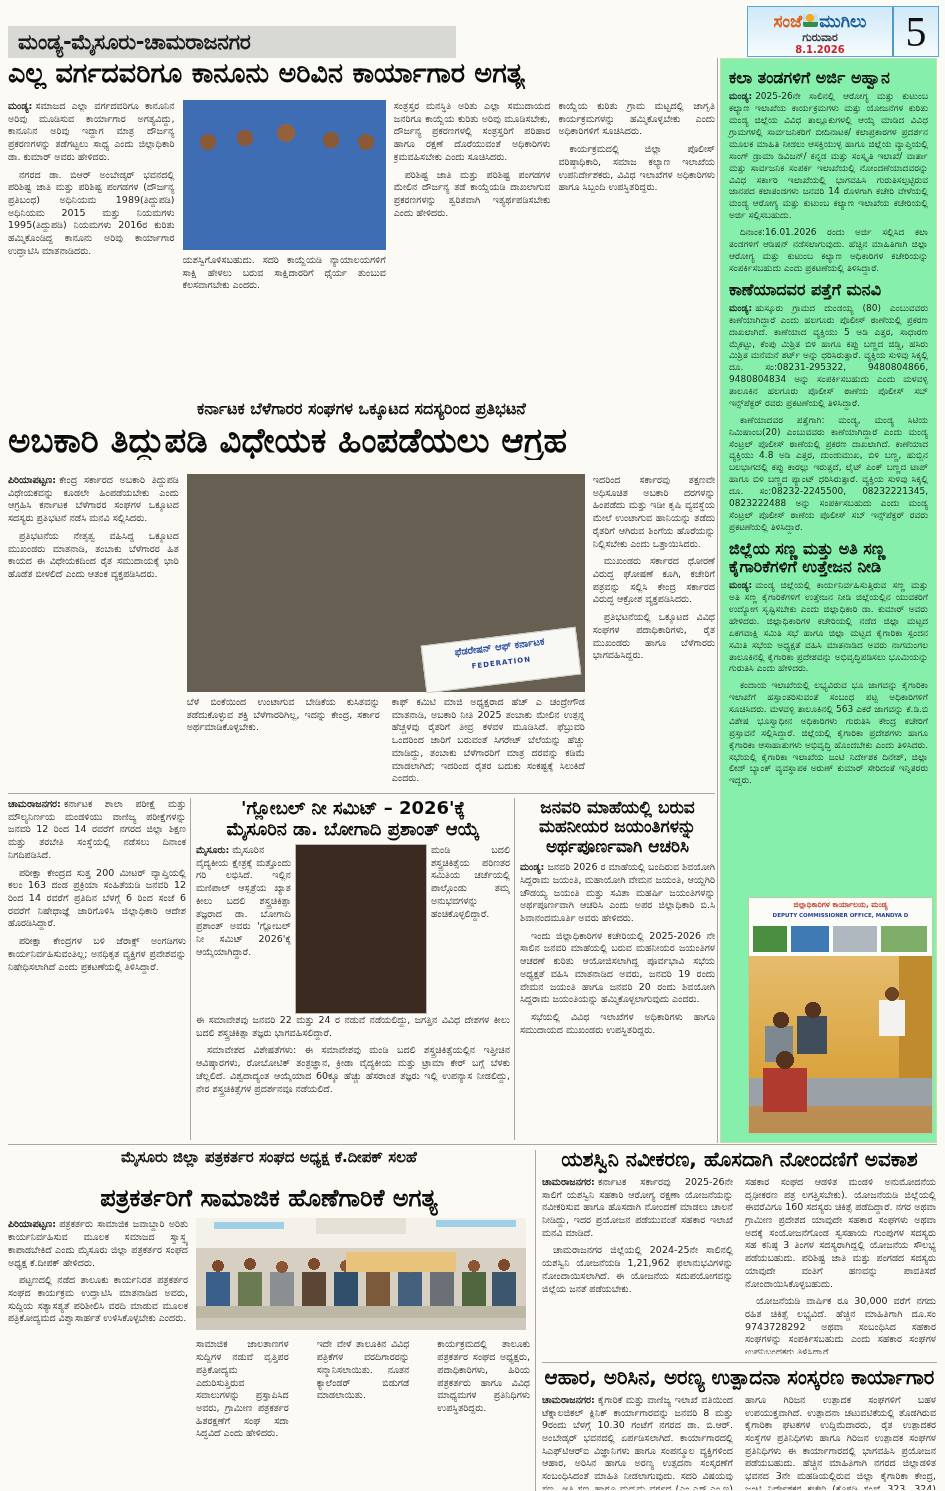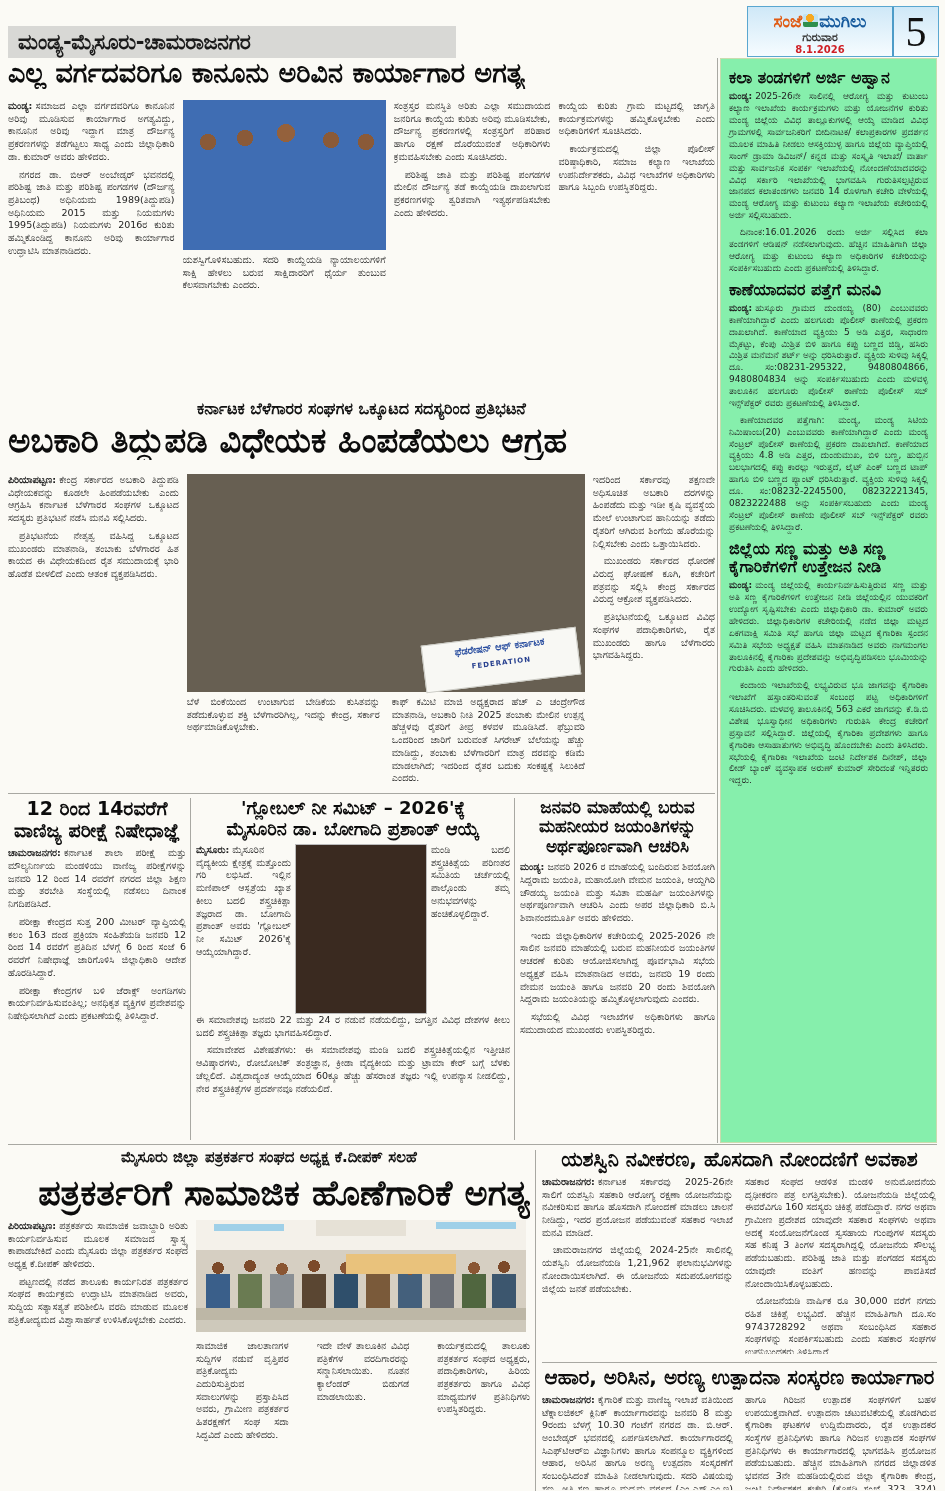--- a/index.html
+++ b/index.html
@@ -45,21 +45,21 @@
   .a5 .hl{font-size:17px;margin-bottom:5px;}
   
   .panel{position:absolute;left:720px;top:58px;width:217px;height:1085px;background:#86efac;
          border:1px solid #c9dcae;box-sizing:border-box;}
   .panel .briefs{height:830px;overflow:hidden;padding:4px 8px 0;}
   .panel h3{font-size:16px;font-weight:bold;margin:6px 0 4px;line-height:1.15;color:#0c0c0c;}
   .panel .bp{font-size:9px;line-height:1.32;}
   
   .a6{position:absolute;left:8px;top:1148px;width:522px;height:343px;overflow:hidden;}
   .a6 .kick{font-size:15px;}
-  .a6 .hl{font-size:35px;text-align:right;margin:8px 0 6px;}
+  .a6 .hl{font-size:24px;text-align:center;margin:19px 0 6px;}
   .a6row{display:flex;gap:8px;}
   .a6cols{display:flex;gap:28px;margin-left:188px;margin-top:6px;width:334px;}
   .a6cols .colbox{width:104px;height:132px;}
   .a7{position:absolute;left:542px;top:1148px;width:395px;height:212px;overflow:hidden;}
   .a7 .hl,.a8 .hl{font-size:20px;text-align:center;margin-bottom:5px;}
   .twocol{display:flex;gap:12px;}
   .twocol .colbox{width:191px;}
   .a8{position:absolute;left:542px;top:1366px;width:395px;height:125px;overflow:hidden;}
   
   .ph{position:relative;background-repeat:no-repeat;flex:none;}
@@ -246,21 +246,20 @@
     <div class="colbox" style="width:123px;">
       <p class="bp">ಇದರಿಂದ ಸರ್ಕಾರವು ತಕ್ಷಣವೇ ಅಧಿಸೂಚಿತ ಅಬಕಾರಿ ದರಗಳನ್ನು ಹಿಂಪಡೆದು ಮತ್ತು ಇಡೀ ಕೃಷಿ ವ್ಯವಸ್ಥೆಯ ಮೇಲೆ ಉಂಟಾಗುವ ಹಾನಿಯನ್ನು ತಡೆದು ರೈತರಿಗೆ ಆಗಿರುವ ಶಿಂಗೆಯ ಹೊರೆಯನ್ನು ನಿಲ್ಲಿಸಬೇಕು ಎಂದು ಒತ್ತಾಯಿಸಿದರು.</p>
       <p class="bp">ಮುಖಂಡರು ಸರ್ಕಾರದ ಧೋರಣೆ ವಿರುದ್ಧ ಘೋಷಣೆ ಕೂಗಿ, ಕಚೇರಿಗೆ ಪತ್ರವನ್ನು ಸಲ್ಲಿಸಿ ಕೇಂದ್ರ ಸರ್ಕಾರದ ವಿರುದ್ಧ ಆಕ್ರೋಶ ವ್ಯಕ್ತಪಡಿಸಿದರು.</p>
       <p class="bp">ಪ್ರತಿಭಟನೆಯಲ್ಲಿ ಒಕ್ಕೂಟದ ವಿವಿಧ ಸಂಘಗಳ ಪದಾಧಿಕಾರಿಗಳು, ರೈತ ಮುಖಂಡರು ಹಾಗೂ ಬೆಳೆಗಾರರು ಭಾಗವಹಿಸಿದ್ದರು.</p>
     </div>
   </div>
 
   <div class="hrz" style="left:8px;top:793px;width:707px;"></div>
 
   <div class="a3 midband">
-    <div class="hl" style="text-align:center;">12 ರಿಂದ 14ರವರೆಗೆ ವಾಣಿಜ್ಯ ಪರೀಕ್ಷೆ ನಿಷೇಧಾಜ್ಞೆ</div>
     <p class="bp"><span class="dl">ಚಾಮರಾಜನಗರ:</span><span>ಕರ್ನಾಟಕ ಶಾಲಾ ಪರೀಕ್ಷೆ ಮತ್ತು ಮೌಲ್ಯನಿರ್ಣಯ ಮಂಡಳಿಯು ವಾಣಿಜ್ಯ ಪರೀಕ್ಷೆಗಳನ್ನು ಜನವರಿ 12 ರಿಂದ 14 ರವರೆಗೆ ನಗರದ ಜಿಲ್ಲಾ ಶಿಕ್ಷಣ ಮತ್ತು ತರಬೇತಿ ಸಂಸ್ಥೆಯಲ್ಲಿ ನಡೆಸಲು ದಿನಾಂಕ ನಿಗದಿಪಡಿಸಿದೆ.</span></p>
     <p class="bp">ಪರೀಕ್ಷಾ ಕೇಂದ್ರದ ಸುತ್ತ 200 ಮೀಟರ್ ವ್ಯಾಪ್ತಿಯಲ್ಲಿ ಕಲಂ 163 ದಂಡ ಪ್ರಕ್ರಿಯಾ ಸಂಹಿತೆಯಡಿ ಜನವರಿ 12 ರಿಂದ 14 ರವರೆಗೆ ಪ್ರತಿದಿನ ಬೆಳಗ್ಗೆ 6 ರಿಂದ ಸಂಜೆ 6 ರವರೆಗೆ ನಿಷೇಧಾಜ್ಞೆ ಜಾರಿಗೊಳಿಸಿ ಜಿಲ್ಲಾಧಿಕಾರಿ ಆದೇಶ ಹೊರಡಿಸಿದ್ದಾರೆ.</p>
     <p class="bp">ಪರೀಕ್ಷಾ ಕೇಂದ್ರಗಳ ಬಳಿ ಜೆರಾಕ್ಸ್ ಅಂಗಡಿಗಳು ಕಾರ್ಯನಿರ್ವಹಿಸುವಂತಿಲ್ಲ; ಅನಧಿಕೃತ ವ್ಯಕ್ತಿಗಳ ಪ್ರವೇಶವನ್ನು ನಿಷೇಧಿಸಲಾಗಿದೆ ಎಂದು ಪ್ರಕಟಣೆಯಲ್ಲಿ ತಿಳಿಸಿದ್ದಾರೆ.</p>
   </div>
 
   <div class="vr" style="left:190px;top:798px;height:342px;"></div>
 
   <div class="a4">
     <div class="hl" style="text-align:center;">
       <span style="display:block;">'ಗ್ಲೋಬಲ್ ನೀ ಸಮಿಟ್ – 2026'ಕ್ಕೆ</span>
@@ -297,20 +296,26 @@
       <p class="bp"><span class="dl">ಮಂಡ್ಯ:</span><span>2025-26ನೇ ಸಾಲಿನಲ್ಲಿ ಆರೋಗ್ಯ ಮತ್ತು ಕುಟುಂಬ ಕಲ್ಯಾಣ ಇಲಾಖೆಯ ಕಾರ್ಯಕ್ರಮಗಳು ಮತ್ತು ಯೋಜನೆಗಳ ಕುರಿತು ಮಂಡ್ಯ ಜಿಲ್ಲೆಯ ವಿವಿಧ ತಾಲ್ಲೂಕುಗಳಲ್ಲಿ ಆಯ್ಕೆ ಮಾಡಿದ ವಿವಿಧ ಗ್ರಾಮಗಳಲ್ಲಿ ಸಾರ್ವಜನಿಕರಿಗೆ ಬೀದಿನಾಟಕ/ ಕಲಾಪ್ರಕಾರಗಳ ಪ್ರದರ್ಶನ ಮೂಲಕ ಮಾಹಿತಿ ನೀಡಲು ಆಸಕ್ತಿಯುಳ್ಳ ಹಾಗೂ ಜಿಲ್ಲೆಯ ವ್ಯಾಪ್ತಿಯಲ್ಲಿ ಸಾಂಗ್ ಡ್ರಾಮಾ ಡಿವಿಜನ್/ ಕನ್ನಡ ಮತ್ತು ಸಂಸ್ಕೃತಿ ಇಲಾಖೆ/ ವಾರ್ತಾ ಮತ್ತು ಸಾರ್ವಜನಿಕ ಸಂಪರ್ಕ ಇಲಾಖೆಯಲ್ಲಿ ನೋಂದಣೆಯಾದವರನ್ನು ವಿವಿಧ ಸರ್ಕಾರಿ ಇಲಾಖೆಯಲ್ಲಿ ಭಾಗವಹಿಸಿ ಗುರುತಿಸಲ್ಪಟ್ಟಿರುವ ಜಾನಪದ ಕಲಾತಂಡಗಳು ಜನವರಿ 14 ರೊಳಗಾಗಿ ಕಚೇರಿ ವೇಳೆಯಲ್ಲಿ ಮಂಡ್ಯ ಆರೋಗ್ಯ ಮತ್ತು ಕುಟುಂಬ ಕಲ್ಯಾಣ ಇಲಾಖೆಯ ಕಚೇರಿಯಲ್ಲಿ ಅರ್ಜಿ ಸಲ್ಲಿಸಬಹುದು.</span></p>
       <p class="bp">ದಿನಾಂಕ:16.01.2026 ರಂದು ಅರ್ಜಿ ಸಲ್ಲಿಸಿದ ಕಲಾ ತಂಡಗಳಿಗೆ ಆಡಿಷನ್ ನಡೆಸಲಾಗುವುದು. ಹೆಚ್ಚಿನ ಮಾಹಿತಿಗಾಗಿ ಜಿಲ್ಲಾ ಆರೋಗ್ಯ ಮತ್ತು ಕುಟುಂಬ ಕಲ್ಯಾಣ ಅಧಿಕಾರಿಗಳ ಕಚೇರಿಯನ್ನು ಸಂಪರ್ಕಿಸಬಹುದು ಎಂದು ಪ್ರಕಟಣೆಯಲ್ಲಿ ತಿಳಿಸಿದ್ದಾರೆ.</p>
 
       <h3>ಕಾಣೆಯಾದವರ ಪತ್ತೆಗೆ ಮನವಿ</h3>
       <p class="bp"><span class="dl">ಮಂಡ್ಯ:</span><span>ಹುಸ್ಕೂರು ಗ್ರಾಮದ ದುಂಡಯ್ಯ (80) ಎಂಬುವವರು ಕಾಣೆಯಾಗಿದ್ದಾರೆ ಎಂದು ಹಲಗೂರು ಪೊಲೀಸ್ ಠಾಣೆಯಲ್ಲಿ ಪ್ರಕರಣ ದಾಖಲಾಗಿದೆ. ಕಾಣೆಯಾದ ವ್ಯಕ್ತಿಯು 5 ಅಡಿ ಎತ್ತರ, ಸಾಧಾರಣ ಮೈಕಟ್ಟು, ಕೆಂಪು ಮಿಶ್ರಿತ ಬಿಳಿ ಹಾಗೂ ಕಪ್ಪು ಬಣ್ಣದ ಜಿಡ್ಡಿ, ಹಸಿರು ಮಿಶ್ರಿತ ಮನೆಮನೆ ಶರ್ಟ್ ಅನ್ನು ಧರಿಸಿರುತ್ತಾರೆ. ವ್ಯಕ್ತಿಯ ಸುಳಿವು ಸಿಕ್ಕಲ್ಲಿ ದೂ. ಸಂ:08231-295322, 9480804866, 9480804834 ಅನ್ನು ಸಂಪರ್ಕಿಸಬಹುದು ಎಂದು ಮಳವಳ್ಳಿ ತಾಲೂಕಿನ ಹಲಗೂರು ಪೊಲೀಸ್ ಠಾಣೆಯ ಪೊಲೀಸ್ ಸಬ್ ಇನ್ಸ್‌ಪೆಕ್ಟರ್ ರವರು ಪ್ರಕಟಣೆಯಲ್ಲಿ ತಿಳಿಸಿದ್ದಾರೆ.</span></p>
       <p class="bp">ಕಾಣೆಯಾದವರ ಪತ್ತೆಗಾಗಿ: ಮಂಡ್ಯ, ಮಂಡ್ಯ ಸಿಟಿಯ ನಿಮಿಷಾಂಬ(20) ಎಂಬುವವರು ಕಾಣೆಯಾಗಿದ್ದಾರೆ ಎಂದು ಮಂಡ್ಯ ಸೆಂಟ್ರಲ್ ಪೊಲೀಸ್ ಠಾಣೆಯಲ್ಲಿ ಪ್ರಕರಣ ದಾಖಲಾಗಿದೆ. ಕಾಣೆಯಾದ ವ್ಯಕ್ತಿಯು 4.8 ಅಡಿ ಎತ್ತರ, ದುಂಡುಮುಖ, ಬಿಳಿ ಬಣ್ಣ, ಹುಬ್ಬಿನ ಬಲಭಾಗದಲ್ಲಿ ಕಪ್ಪು ಕಾರಲ್ಲು ಇರುತ್ತದೆ, ಲೈಟ್ ಪಿಂಕ್ ಬಣ್ಣದ ಟಾಪ್ ಹಾಗೂ ಬಿಳಿ ಬಣ್ಣದ ಪ್ಯಾಂಟ್ ಧರಿಸಿರುತ್ತಾರೆ. ವ್ಯಕ್ತಿಯ ಸುಳಿವು ಸಿಕ್ಕಲ್ಲಿ ದೂ. ಸಂ:08232-2245500, 08232221345, 0823222488 ಅನ್ನು ಸಂಪರ್ಕಿಸಬಹುದು ಎಂದು ಮಂಡ್ಯ ಸೆಂಟ್ರಲ್ ಪೊಲೀಸ್ ಠಾಣೆಯ ಪೊಲೀಸ್ ಸಬ್ ಇನ್ಸ್‌ಪೆಕ್ಟರ್ ರವರು ಪ್ರಕಟಣೆಯಲ್ಲಿ ತಿಳಿಸಿದ್ದಾರೆ.</p>
 
       <h3>ಜಿಲ್ಲೆಯ ಸಣ್ಣ ಮತ್ತು ಅತಿ ಸಣ್ಣ ಕೈಗಾರಿಕೆಗಳಿಗೆ ಉತ್ತೇಜನ ನೀಡಿ</h3>
       <p class="bp"><span class="dl">ಮಂಡ್ಯ:</span><span>ಮಂಡ್ಯ ಜಿಲ್ಲೆಯಲ್ಲಿ ಕಾರ್ಯನಿರ್ವಹಿಸುತ್ತಿರುವ ಸಣ್ಣ ಮತ್ತು ಅತಿ ಸಣ್ಣ ಕೈಗಾರಿಕೆಗಳಿಗೆ ಉತ್ತೇಜನ ನೀಡಿ ಜಿಲ್ಲೆಯಲ್ಲಿನ ಯುವಕರಿಗೆ ಉದ್ಯೋಗ ಸೃಷ್ಟಿಸಬೇಕು ಎಂದು ಜಿಲ್ಲಾಧಿಕಾರಿ ಡಾ. ಕುಮಾರ್ ಅವರು ಹೇಳಿದರು. ಜಿಲ್ಲಾಧಿಕಾರಿಗಳ ಕಚೇರಿಯಲ್ಲಿ ನಡೆದ ಜಿಲ್ಲಾ ಮಟ್ಟದ ಏಕಗವಾಕ್ಷಿ ಸಮಿತಿ ಸಭೆ ಹಾಗೂ ಜಿಲ್ಲಾ ಮಟ್ಟದ ಕೈಗಾರಿಕಾ ಸ್ಪಂದನ ಸಮಿತಿ ಸಭೆಯ ಅಧ್ಯಕ್ಷತೆ ವಹಿಸಿ ಮಾತನಾಡಿದ ಅವರು ನಾಗಮಂಗಲ ತಾಲೂಕಿನಲ್ಲಿ ಕೈಗಾರಿಕಾ ಪ್ರದೇಶವನ್ನು ಅಭಿವೃದ್ಧಿಪಡಿಸಲು ಭೂಮಿಯನ್ನು ಗುರುತಿಸಿ ಎಂದು ಹೇಳಿದರು.</span></p>
       <p class="bp">ಕಂದಾಯ ಇಲಾಖೆಯಲ್ಲಿ ಲಭ್ಯವಿರುವ ಭೂ ಜಾಗವನ್ನು ಕೈಗಾರಿಕಾ ಇಲಾಖೆಗೆ ಹಸ್ತಾಂತರಿಸುವಂತೆ ಸಂಬಂಧ ಪಟ್ಟ ಅಧಿಕಾರಿಗಳಿಗೆ ಸೂಚಿಸಿದರು. ಮಳವಳ್ಳಿ ತಾಲೂಕಿನಲ್ಲಿ 563 ಎಕರೆ ಜಾಗವನ್ನು ಕೆ.ಡಿ.ಬಿ ವಿಶೇಷ ಭೂಸ್ವಾಧೀನ ಅಧಿಕಾರಿಗಳು ಗುರುತಿಸಿ ಕೇಂದ್ರ ಕಚೇರಿಗೆ ಪ್ರಸ್ತಾವನೆ ಸಲ್ಲಿಸಿದ್ದಾರೆ. ಜಿಲ್ಲೆಯಲ್ಲಿ ಕೈಗಾರಿಕಾ ಪ್ರದೇಶಗಳು ಹಾಗೂ ಕೈಗಾರಿಕಾ ಆಸಾಹಾತುಗಳು ಅಭಿವೃದ್ಧಿ ಹೊಂದಬೇಕು ಎಂದು ತಿಳಿಸಿದರು. ಸಭೆಯಲ್ಲಿ ಕೈಗಾರಿಕಾ ಇಲಾಖೆಯ ಜಂಟಿ ನಿರ್ದೇಶಕ ದಿನೇಶ್, ಜಿಲ್ಲಾ ಲೀಡ್ ಬ್ಯಾಂಕ್ ವ್ಯವಸ್ಥಾಪಕ ಅರುಣ್ ಕುಮಾರ್ ಸೇರಿದಂತೆ ಇನ್ನಿತರರು ಇದ್ದರು.</p>
+    </div>
+    <div class="phdc">
+      <div class="dct">
+        <div class="dkn">ಜಿಲ್ಲಾಧಿಕಾರಿಗಳ ಕಾರ್ಯಾಲಯ, ಮಂಡ್ಯ</div>
+        <div class="den">DEPUTY COMMISSIONER OFFICE, MANDYA D</div>
+      </div>
     </div>
   </div>
 
   <div class="hrz" style="left:8px;top:1144px;width:929px;"></div>
 
   <div class="a6">
     <div class="kick">ಮೈಸೂರು ಜಿಲ್ಲಾ ಪತ್ರಕರ್ತರ ಸಂಘದ ಅಧ್ಯಕ್ಷ ಕೆ.ದೀಪಕ್ ಸಲಹೆ</div>
     <div class="hl">ಪತ್ರಕರ್ತರಿಗೆ ಸಾಮಾಜಿಕ ಹೊಣೆಗಾರಿಕೆ ಅಗತ್ಯ</div>
     <div class="a6row">
       <div class="colbox" style="width:180px;height:250px;">

